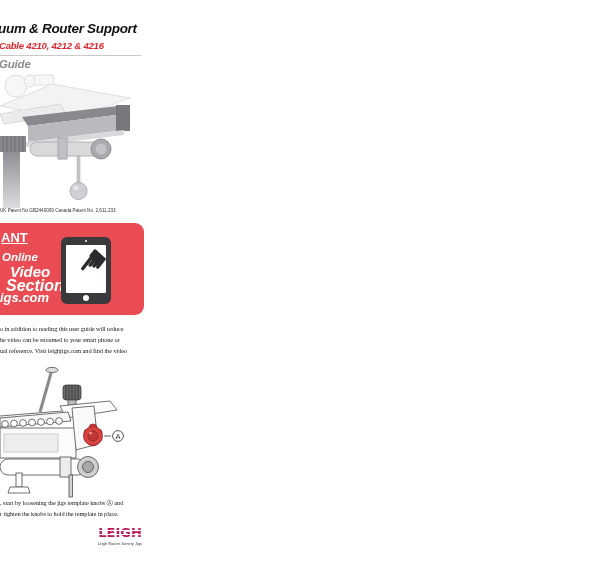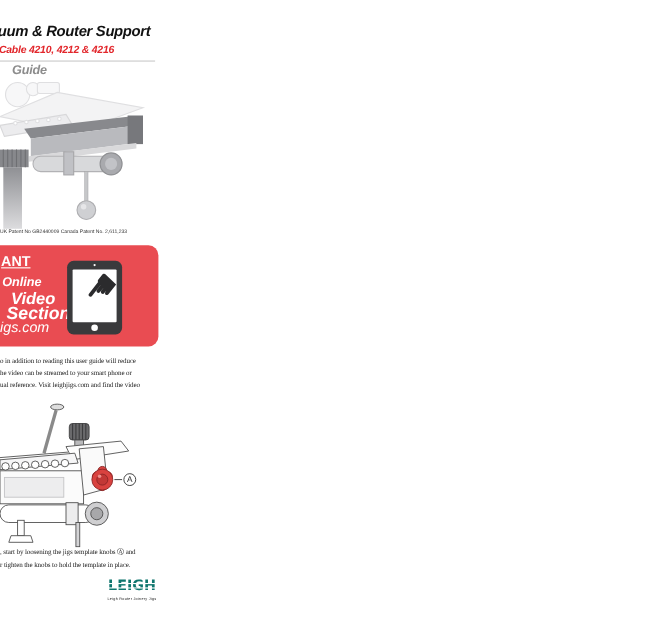--- a/index.html
+++ b/index.html
@@ -7,38 +7,38 @@
         font-family:"Liberation Sans",sans-serif;}
   .abs{position:absolute;}
 
   
   .title1{left:-2px;top:21px;font:italic bold 13.5px "Liberation Sans",sans-serif;
           color:#121212;letter-spacing:-0.3px;white-space:nowrap;}
   .title2{left:-1px;top:40px;font:italic bold 9.5px "Liberation Sans",sans-serif;
           letter-spacing:-0.2px;white-space:nowrap;}
   .rule{left:0;top:55px;width:141px;height:1px;background:#c9c9c9;}
   .title3{left:-1px;top:58px;font:italic bold 11.5px "Liberation Sans",sans-serif;
-          color:#8c8c8c;letter-spacing:-0.2px;white-space:nowrap;margin-left:12px;}
+          color:#8c8c8c;letter-spacing:-0.2px;white-space:nowrap;}
 
   
   .illo1{left:0;top:72px;}
   .illo2{left:0;top:366px;}
 
   .patent{left:0;top:208px;font-size:4.6px;color:#333;white-space:nowrap;
           font-family:"Liberation Sans",sans-serif;}
 
   
   .callout{left:0;top:223px;width:144px;height:92px;border-radius:0 9px 9px 0;}
   .callout .cl{position:absolute;color:#ffffff;white-space:nowrap;
                font-family:"Liberation Sans",sans-serif;}
   .cl1{left:1px;top:7px;font-weight:bold;font-size:13px;text-decoration:underline;}
   .cl2{left:2px;top:28px;font-style:italic;font-weight:bold;font-size:11.5px;}
   .cl3{left:10px;top:40px;font-style:italic;font-weight:bold;font-size:15px;}
   .cl4{left:6px;top:54px;font-style:italic;font-weight:bold;font-size:16px;}
-  .cl5{left:0px;top:67px;font-style:italic;font-weight:normal;font-size:13px;}
+  .cl5{left:0px;top:67px;font-style:italic;font-weight:bold;font-size:13px;}
 
   .tablet{position:absolute;left:61px;top:14px;width:50px;height:67px;
           background:#3a3a3c;border-radius:6px;}
   .tablet .screen{position:absolute;left:5px;top:8px;width:40px;height:48px;
           background:#ffffff;border-radius:1px;}
   .tablet .cam{position:absolute;left:24px;top:3px;width:2px;height:2px;
           background:#ffffff;border-radius:50%;}
   .tablet .home{position:absolute;left:22px;bottom:3px;width:6px;height:6px;
           background:#ffffff;border-radius:50%;}
   .tablet .hand{position:absolute;left:14px;top:6px;width:36px;height:40px;
@@ -204,21 +204,21 @@
       </g>
     </g>
   </svg>
 
   <div class="abs para instr">
     <div>, start by loosening the jigs template knobs Ⓐ and</div>
     <div>r tighten the knobs to hold the template in place.</div>
   </div>
 
   <div class="abs logo">
-    <div class="logo-word" style="color:#0f766e;">
+    <div class="logo-word" style="color:#be185d;">
       <span>LEIGH</span>
       <div class="logo-stripe ls1"></div>
       <div class="logo-stripe ls2"></div>
     </div>
     <div class="logo-tag">Leigh Router Joinery Jigs</div>
   </div>
 
 </div>
 
 </body></html>

